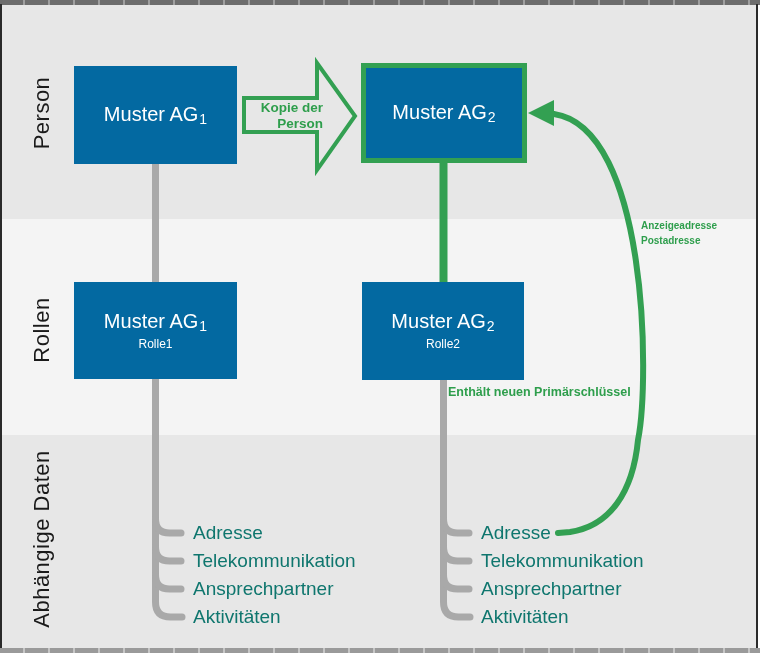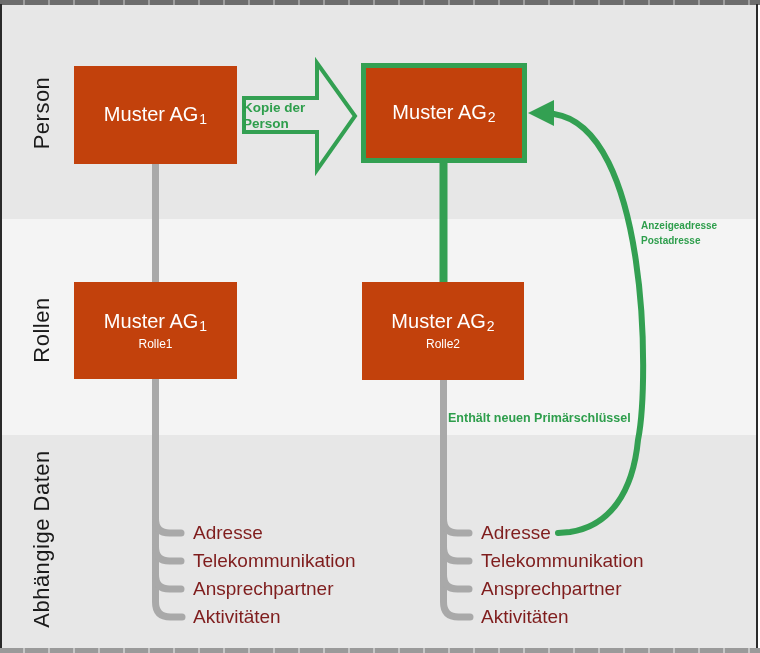--- a/index.html
+++ b/index.html
@@ -26,37 +26,37 @@
   .band-dependent { top:435px; height:213px; background:#e7e7e7; }
 
   .band-label {
     position:absolute; white-space:nowrap; color:#1a1a1a;
     font-size:22px; letter-spacing:0.5px;
     transform:translate(-50%,-50%) rotate(-90deg);
   }
 
   
   .node {
-    position:absolute; background:#c2410c; color:#ffffff;
+    position:absolute; background:#0369a1; color:#ffffff;
     display:flex; flex-direction:column; align-items:center; justify-content:center;
     text-align:center; box-sizing:border-box;
   }
   .node .main { font-size:20px; line-height:24px; }
   .node .role-line { font-size:12px; line-height:17px; margin-top:1px; }
   .subscript { font-size:14px; position:relative; top:3px; margin-left:1px; }
   .node-person2 { border:5px solid #33a052; }
 
   
   .note { position:absolute; color:#2e9e4c; font-weight:700; }
-  .note-copy { left:243px; top:100px; width:80px; font-size:13.5px; line-height:16px; text-align:left; }
+  .note-copy { left:243px; top:100px; width:80px; font-size:13.5px; line-height:16px; text-align:right; }
   .note-address { left:641px; top:218px; font-size:10px; line-height:15px; }
-  .note-pk { left:448px; top:411px; font-size:12.5px; line-height:15px; white-space:nowrap; }
+  .note-pk { left:448px; top:385px; font-size:12.5px; line-height:15px; white-space:nowrap; }
 
   
-  .dep-col { position:absolute; top:519px; color:#7f1d1d; font-size:19px; }
+  .dep-col { position:absolute; top:519px; color:#0f766e; font-size:19px; }
   .dep-col-left  { left:193px; }
   .dep-col-right { left:481px; }
   .dep-item { height:28px; line-height:28px; white-space:nowrap; }
 
   svg.overlay { position:absolute; left:0; top:0; }
 </style>
 </head>
 <body>
 
 <div class="frame">

